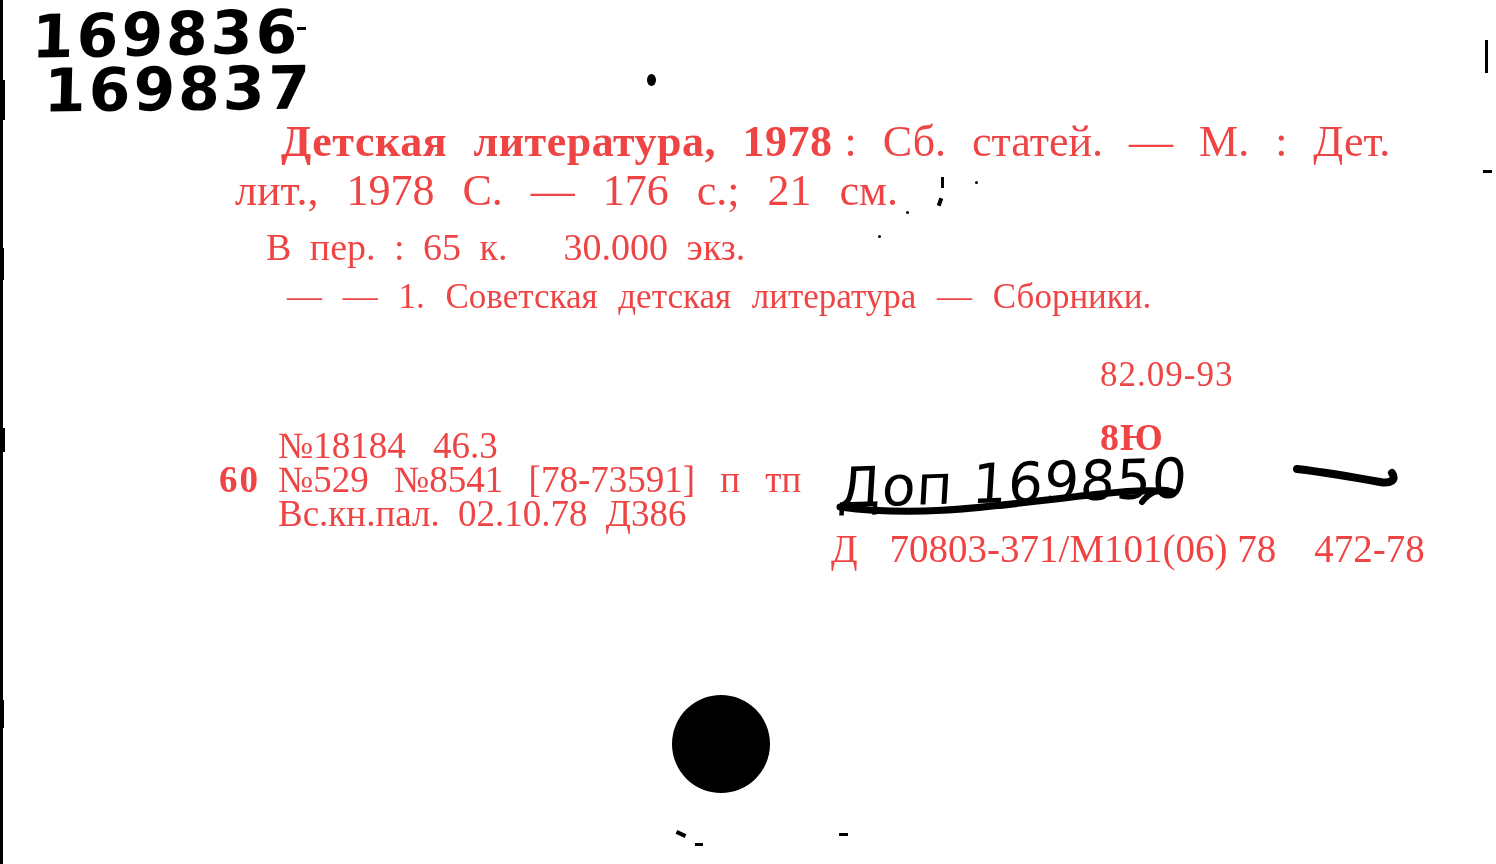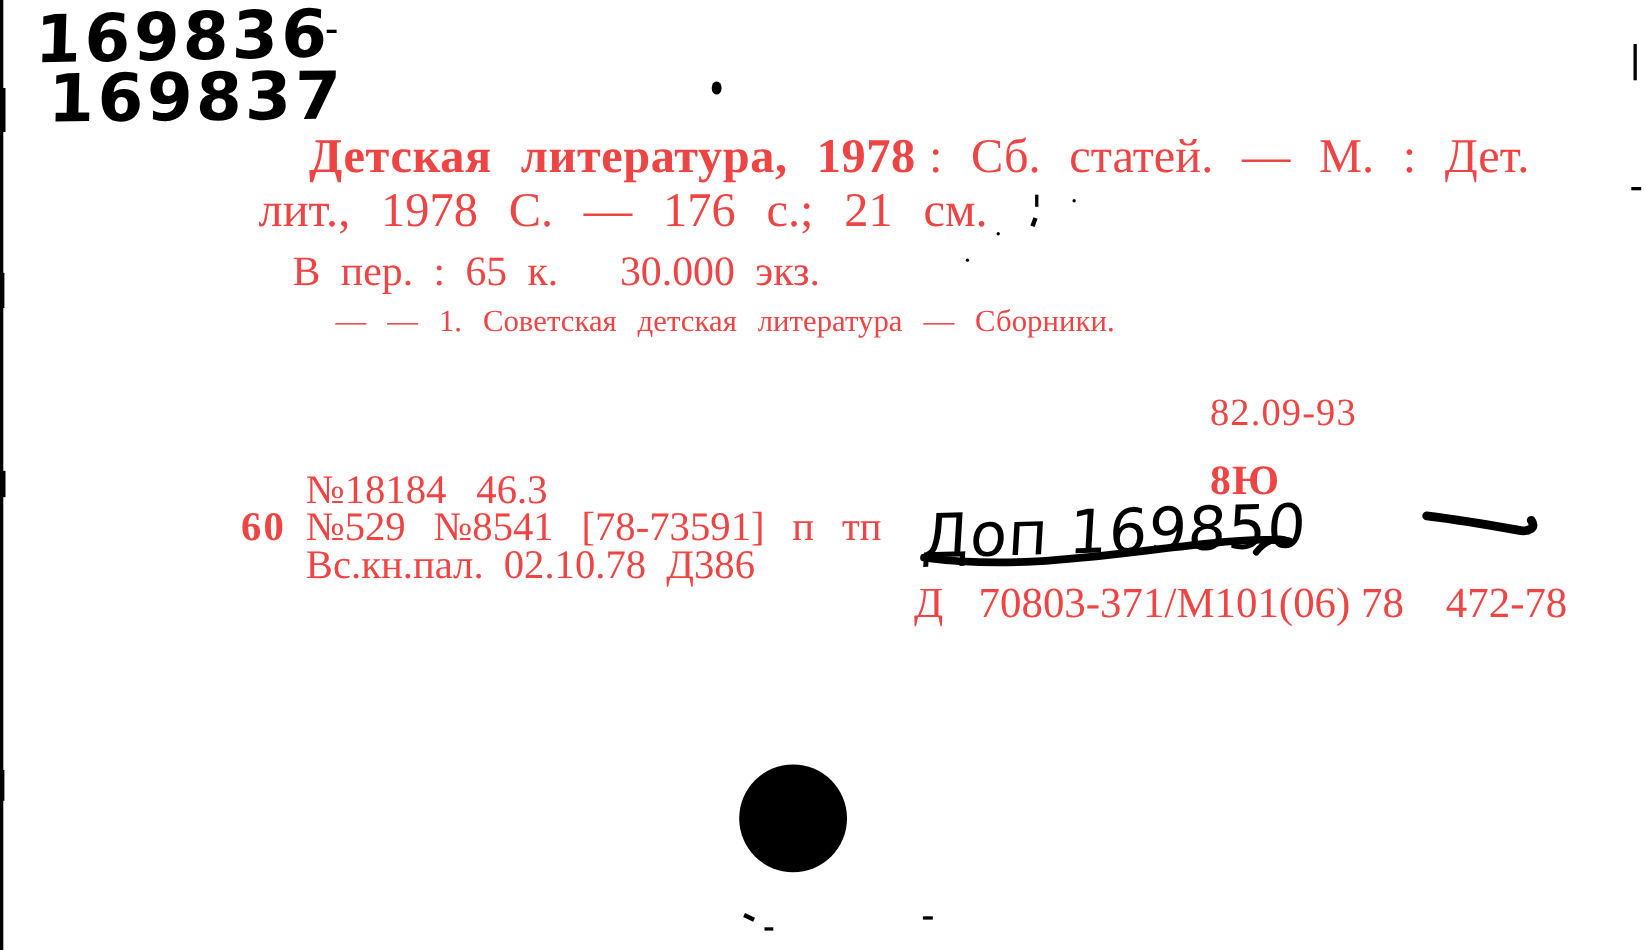--- a/index.html
+++ b/index.html
@@ -15,21 +15,21 @@
   .abs { position: absolute; white-space: pre; line-height: 1; }
 
   
   .print { font-family: "Liberation Serif", serif; color: #ef4444; }
   .title-line1 { left: 281px; top: 120px; font-size: 44px; word-spacing: 15px; }
   .title-bold  { font-weight: 700; letter-spacing: 0.5px; }
   .title-rest  { margin-left: 12px; }
   .title-line2 { left: 215px; top: 169px; font-size: 44px; word-spacing: 17px; margin-left: 20px; }
   .price-line  { left: 266px; top: 216px; font-size: 38px; word-spacing: 9px; margin-top: 12px; }
   .price-right { margin-left: 56px; }
-  .subject-line{ left: 305px; top: 279px; font-size: 28px; word-spacing: 12px; }
+  .subject-line{ left: 287px; top: 279px; font-size: 35px; word-spacing: 12px; }
 
   .right-codes { left: 1100px; width: 296px; text-align: left; }
   .class-code  { top: 357px; font-size: 35px; letter-spacing: 1px; }
   .age-code    { top: 418px; font-size: 38px; font-weight: 700; letter-spacing: 1px; }
 
   .code-line1  { left: 278px; top: 427px; font-size: 37px; word-spacing: 18px; }
   .code-line2  { left: 219px; top: 461px; font-size: 37px; }
   .code-line2 .prefix { font-weight: 700; letter-spacing: 2px; }
   .code-line2 .rest   { margin-left: 18px; word-spacing: 16px; }
   .code-line3  { left: 278px; top: 495px; font-size: 37px; word-spacing: 9px; }

